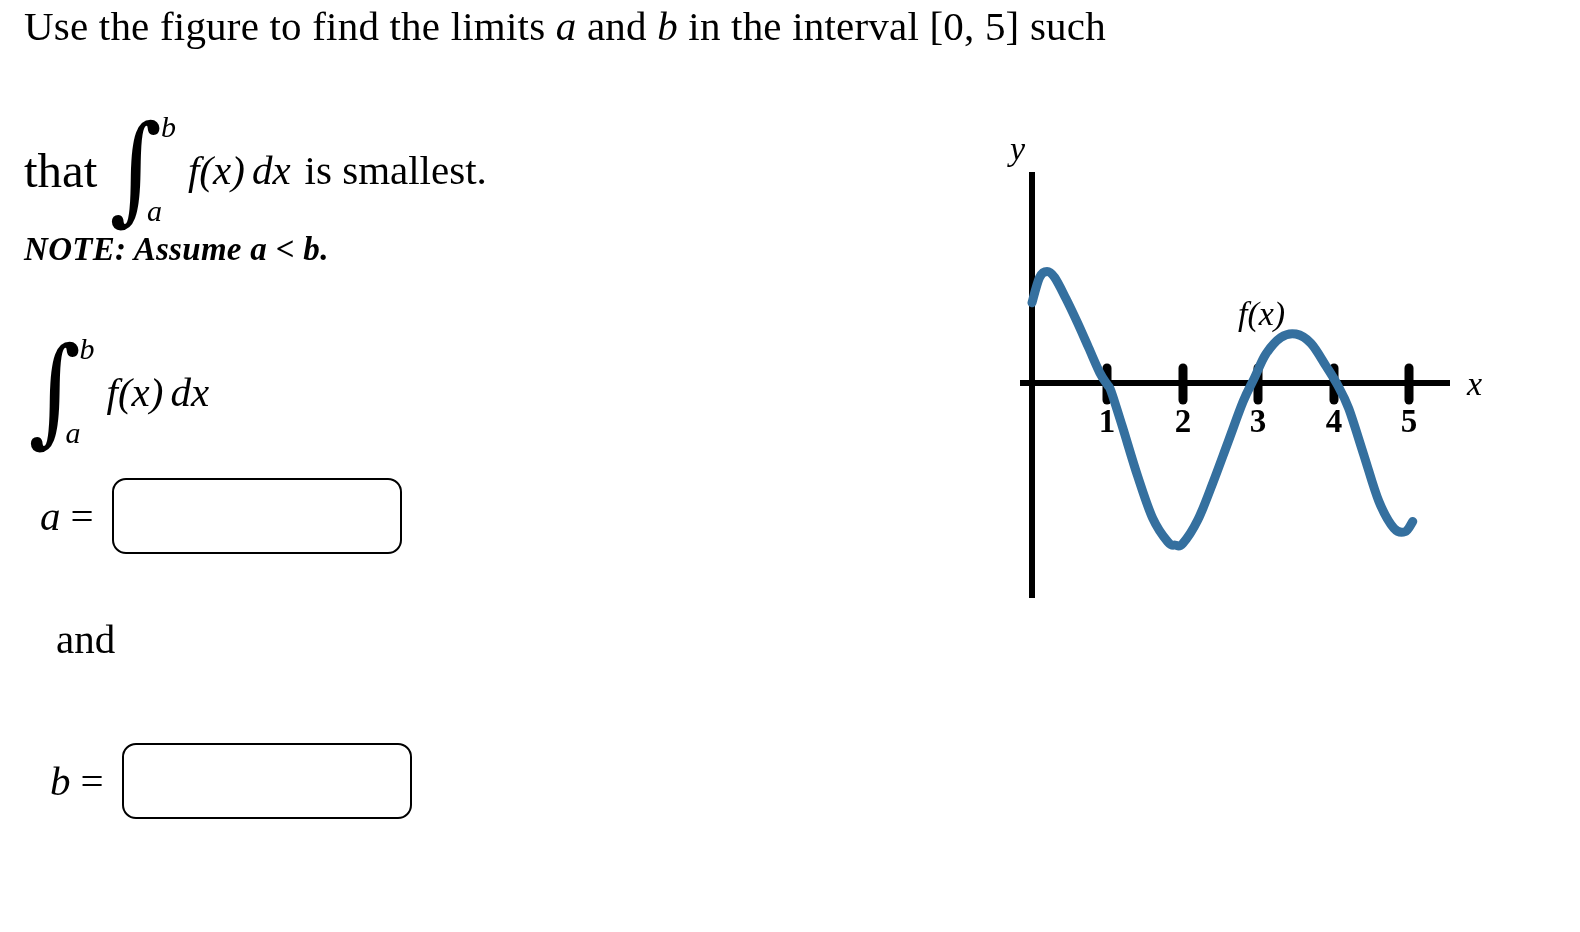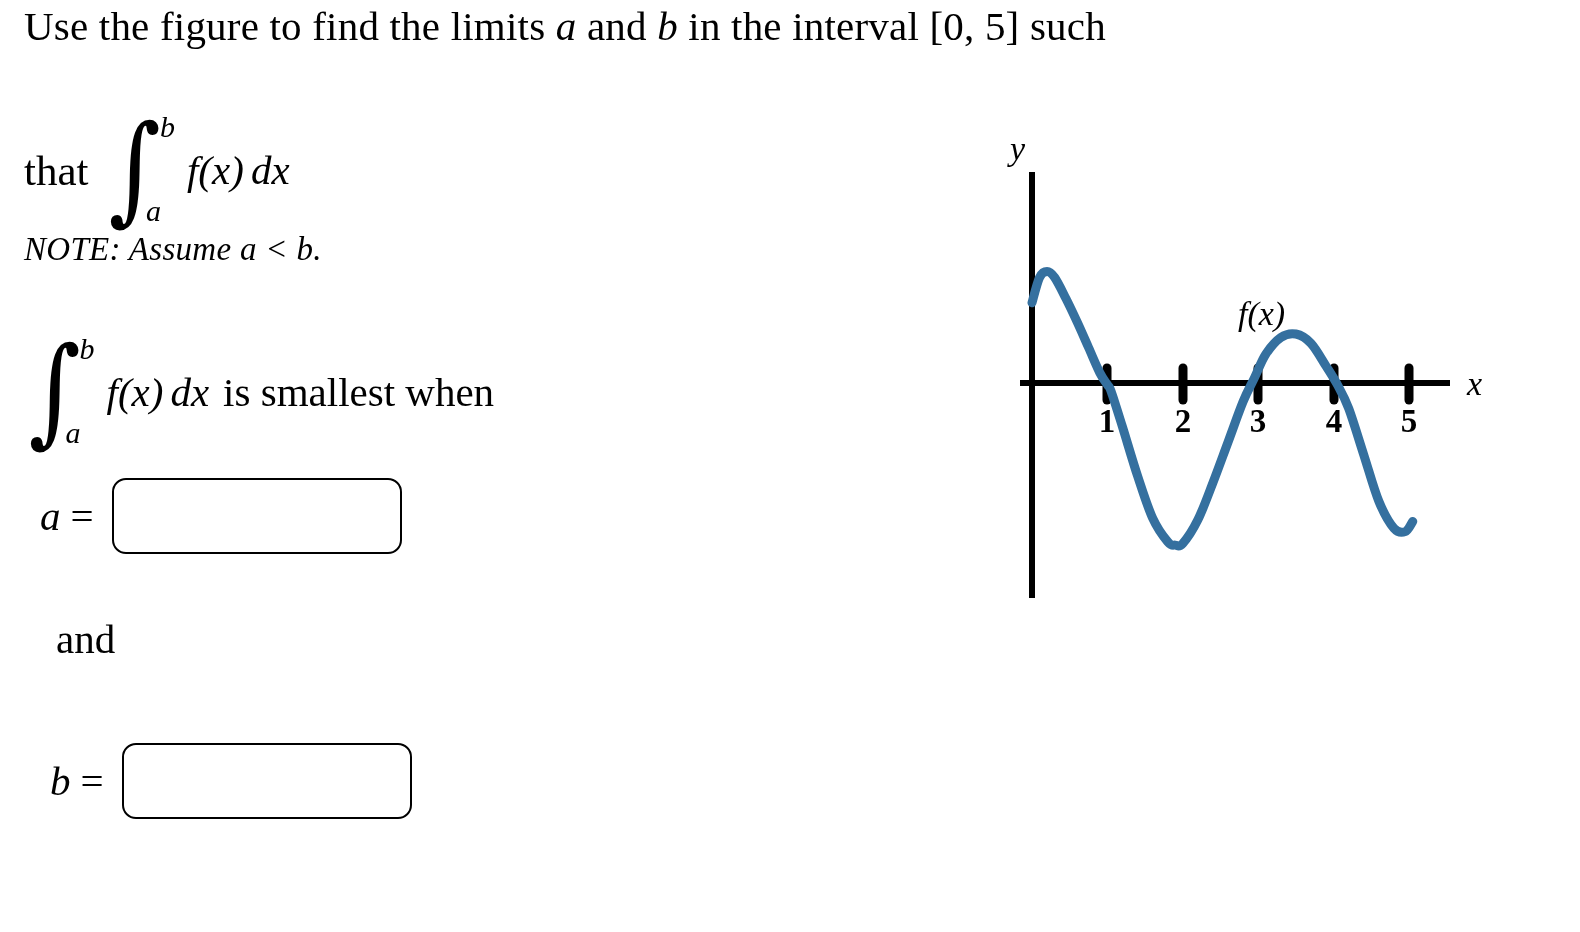--- a/index.html
+++ b/index.html
@@ -45,20 +45,21 @@
   }
 
   .note-line {
     position: absolute;
     left: 2px;
     top: 225px;
     font-size: 33px;
     font-style: italic;
     white-space: nowrap;
     letter-spacing: 0.3px;
+    font-weight: bold;
   }
 
   .line-3 {
     position: absolute;
     left: 2px;
     top: 330px;
     display: flex;
     align-items: center;
   }
 
@@ -102,21 +103,21 @@
     left: -4px;
   }
   .int-body {
     font-size: 41px;
     margin-left: 6px;
     white-space: nowrap;
     text-align: center;
   }
   .int-body .dx { font-style: italic; margin-left: 7px; }
 
-  .lead-word { font-size: 43px; margin-right: 16px; }
+  .lead-word { font-size: 49px; margin-right: 8px; }
   .trail-words { font-size: 41px; margin-left: 14px; white-space: nowrap; }
 
   
   .answer-row {
     position: absolute;
     display: flex;
     align-items: center;
   }
   #answer-row-a { left: 40px; top: 478px; }
   #answer-row-b { left: 50px; top: 743px; }
@@ -192,34 +193,34 @@
   <div class="line-2">
     <span class="lead-word">that</span>
     <span class="integral">
       <span class="int-sign">∫</span>
       <span class="int-limits">
         <span class="int-upper">b</span>
         <span class="int-lower">a</span>
       </span>
       <span class="int-body"><span class="mathit">f(x)</span><span class="dx">dx</span></span>
     </span>
+    <span class="trail-words">is smallest.</span>
   </div>
 
   <div class="note-line">NOTE: Assume a &lt; b.</div>
 
   <div class="line-3">
     <span class="integral">
       <span class="int-sign">∫</span>
       <span class="int-limits">
         <span class="int-upper">b</span>
         <span class="int-lower">a</span>
       </span>
       <span class="int-body"><span class="mathit">f(x)</span><span class="dx">dx</span></span>
     </span>
-    <span class="trail-words">is smallest when</span>
   </div>
 
 </div>
 
 <div class="answer-row" id="answer-row-a">
   <span class="answer-label"><span>a</span><span class="eq">=</span></span>
   <input class="answer-input" type="text" placeholder="" style="">
 </div>
 
 <div class="and-word">and</div>

